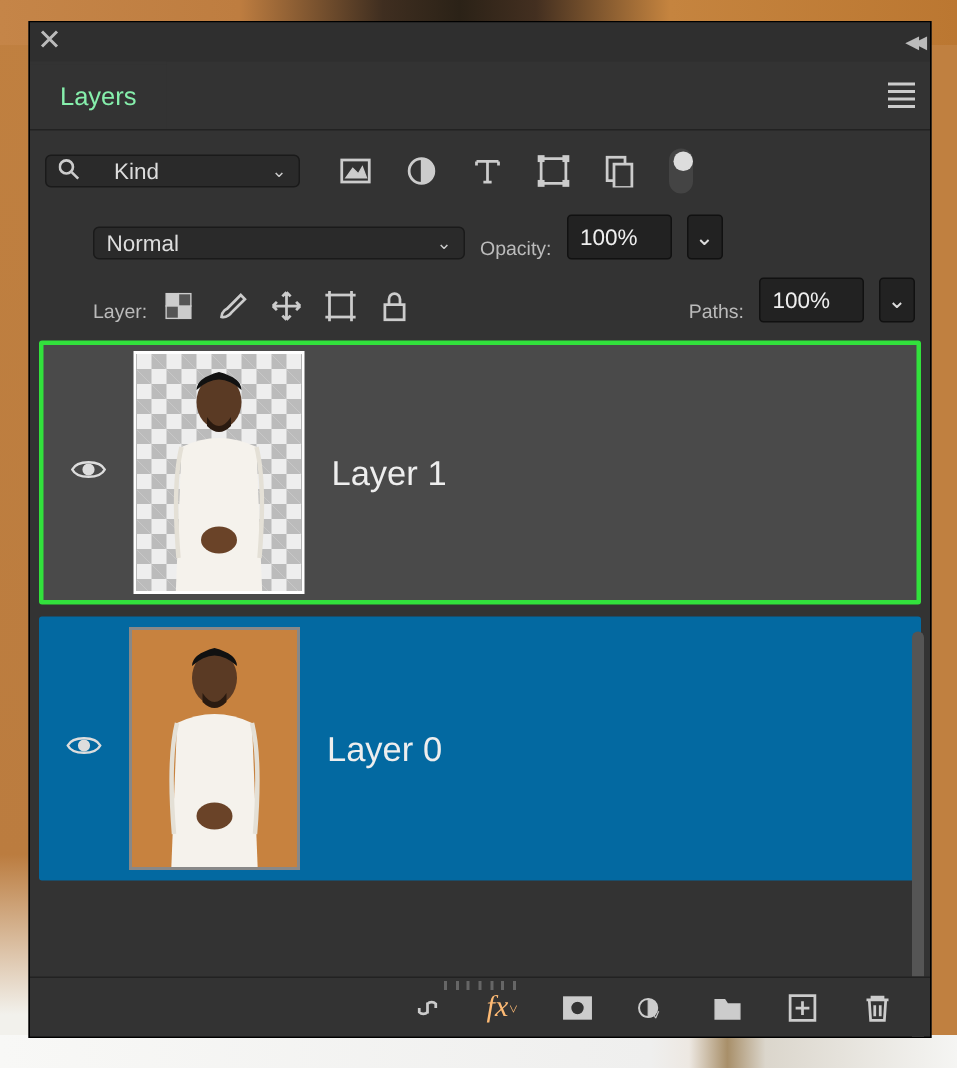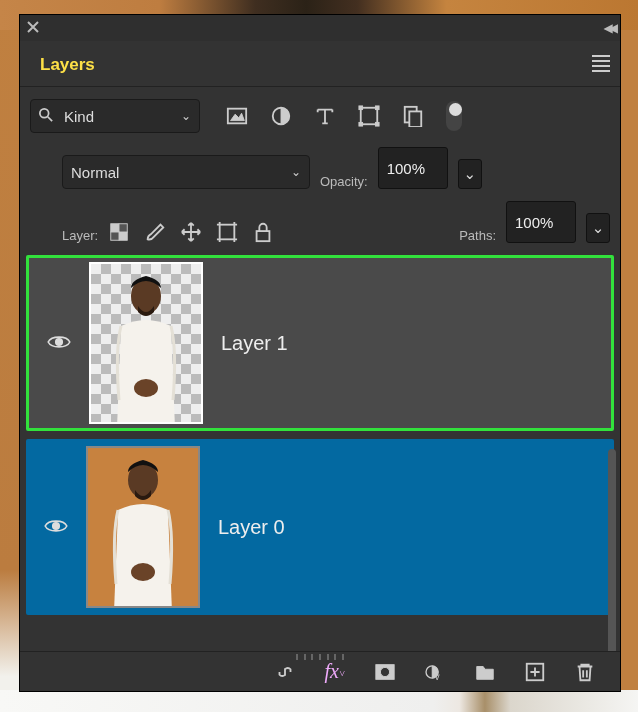--- a/index.html
+++ b/index.html
@@ -51,45 +51,45 @@
   }
   .tab {
     padding: 0 20px;
     height:100%;
     display:flex; align-items:center;
     color:#aaa;
     cursor:pointer;
     font-size:17px;
   }
   .tab.active {
-    color:#fde047;
-    font-weight:700;
+    color:#86efac;
+    font-weight:400;
     background:#333333;
     border-top:2px solid #333;
   }
   .tab:not(.active){ background:#2a2a2a; }
   .tab-menu {
     margin-left:auto; margin-right:10px;
     display:flex; flex-direction:column; gap:3px;
     cursor:pointer;
   }
   .tab-menu span { width:18px; height:2px; background:#ccc; }
 
   .toolbar {
     display:flex; align-items:center; gap:16px;
     padding: 12px 10px 8px 10px;
   }
   .dropdown {
     display:flex; align-items:center;
     background:#2a2a2a;
     border:1px solid #1a1a1a;
     border-radius:4px;
-    height:34px;
+    height:22px;
     padding:0 8px;
-    gap:11px;
+    gap:23px;
   }
   .dropdown.kind { width:170px; }
   .dropdown.blend { width:248px; }
   .dropdown .chev { margin-left:auto; font-size:12px; color:#ccc; }
   .search-icon { font-size:14px; color:#ccc; }
 
   .filter-icons { display:flex; gap:22px; align-items:center; margin-left:10px;}
   .ic { width:22px; height:22px; display:flex; align-items:center; justify-content:center; color:#ccc; fill:#ccc; stroke:#ccc;}
   .ic svg { width:22px; height:22px; }
 
@@ -105,21 +105,21 @@
   }
 
   .row2, .row3 {
     display:flex; align-items:flex-end; gap:10px;
     padding: 6px 10px;
     margin-left: 32px;
   }
   .label { color:#bbb; font-size:13px; }
   .val-input {
     background:#222; border:1px solid #111; border-radius:3px;
-    height:42px; display:flex; align-items:center;
+    height:30px; display:flex; align-items:center;
     padding:0 8px; color:#eee; font-size:15px;
     min-width:70px;
   }
   .chev-box {
     width:24px; height:30px; background:#222; border:1px solid #111;
     display:flex; align-items:center; justify-content:center;
     border-radius:3px;
     cursor:pointer;
   }
 
@@ -158,21 +158,21 @@
     position:absolute; inset:0;
     background:
       linear-gradient(45deg,#bbb 25%,transparent 25%,transparent 75%,#bbb 75%) 0 0/20px 20px,
       linear-gradient(45deg,#bbb 25%,#eee 25%,#eee 75%,#bbb 75%) 10px 10px/20px 20px;
   }
   .solidbg { position:absolute; inset:0; background:#c7823f; }
   .person {
     position:absolute; left:50%; transform:translateX(-50%);
     top:6px;
   }
-  .layer-name { margin-left:18px; font-size:20px; color:#eee; }
+  .layer-name { margin-left:18px; font-size:23px; color:#eee; }
 
   .sel-corners .c {
     position:absolute; width:20px; height:20px;
     border:2px solid #ddd;
   }
   .sel-corners .tl { top:-6px; left:-6px; border-right:none; border-bottom:none;}
   .sel-corners .tr { top:-6px; right:-6px; border-left:none; border-bottom:none;}
   .sel-corners .bl { bottom:-6px; left:-6px; border-right:none; border-top:none;}
   .sel-corners .br { bottom:-6px; right:-6px; border-left:none; border-top:none;}
 
@@ -389,21 +389,21 @@
           <span></span>
           <span></span>
           <span></span>
           <span></span>
       </div>
       <span class="ic">
         <svg viewBox="0 0 24 24">
             <path d="M9 12 A4 4 0 0 1 9 6 L12 6 M15 12 A4 4 0 0 1 15 18 L12 18 M8 12 H16" fill="none" stroke="#ccc" stroke-width="2" transform="rotate(90 12 12)"></path>
           </svg>
       </span>
-      <span class="ic" style="font-style:italic;font-family:serif;font-size:20px;color:#f0abfc">fx<span style="display:inline-block;font-size:10px;transform:translateY(2px)">˅</span></span>
+      <span class="ic" style="font-style:italic;font-family:serif;font-size:20px;color:#fdba74">fx<span style="display:inline-block;font-size:10px;transform:translateY(2px)">˅</span></span>
       <span class="ic">
         <svg viewBox="0 0 24 24">
             <rect x="2" y="4" width="20" height="16" fill="#ccc"></rect>
             <circle cx="12" cy="12" r="5" fill="#333"></circle>
           </svg>
       </span>
       <span class="ic">
         <svg viewBox="0 0 24 24">
             <circle cx="12" cy="12" r="9" fill="none" stroke="#ccc" stroke-width="2"></circle>
             <path d="M12 3 A9 9 0 0 1 12 21 Z" fill="#ccc"></path>

